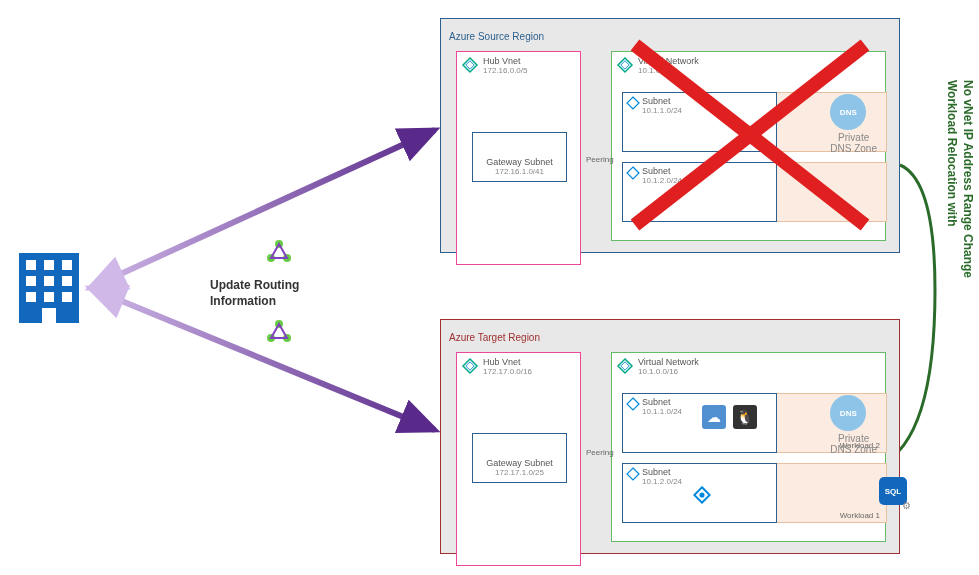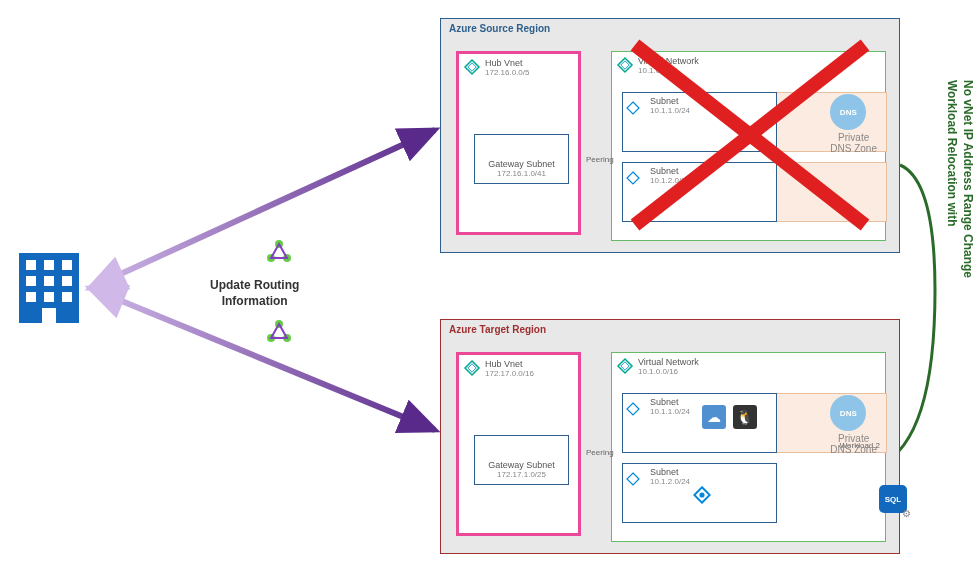--- a/index.html
+++ b/index.html
@@ -1,68 +1,68 @@
 <!DOCTYPE html>
 <html><head>
   <meta charset="utf-8">
   <style>
     * { box-sizing: border-box; margin: 0; padding: 0; }
     body { font-family: 'Segoe UI', Arial, sans-serif; font-size: 10px; width: 979px; height: 575px; position: relative; background: #fff; overflow: hidden; }
     .region-box { position: absolute; background: #e8e8e8; }
     .source-region { left: 440px; top: 18px; width: 460px; height: 235px; border: 1px solid #2c5f8d; }
     .target-region { left: 440px; top: 310px; width: 460px; height: 235px; border: 1px solid #a03030; margin-top: 9px; }
-    .region-title { position: absolute; top: 4px; left: 8px; color: #2c5f8d; font-weight: 700; }
+    .region-title { position: absolute; top: 12px; left: 8px; color: #2c5f8d; font-weight: 400; }
     .target-region .region-title { color: #a03030; }
     
-    .hub-vnet { position: absolute; left: 15px; top: 32px; width: 125px; height: 184px; background: #fff; border: 3px solid #ec4899; }
+    .hub-vnet { position: absolute; left: 15px; top: 32px; width: 125px; height: 214px; background: #fff; border: 1px solid #ec4899; }
     .vnet-header { display: flex; align-items: flex-start; gap: 4px; padding: 4px; }
     .vnet-icon { width: 18px; height: 18px; flex-shrink: 0; }
     .vnet-label { font-size: 9px; }
     .vnet-label .title { color: #555; }
     .vnet-label .cidr { color: #888; font-size: 8px; }
     
     .gateway-subnet { position: absolute; left: 15px; top: 80px; width: 95px; height: 50px; background: #fff; border: 1px solid #2c5f8d; text-align: center; padding-top: 24px; }
     .gateway-subnet .title { font-size: 9px; color: #555; }
     .gateway-subnet .cidr { font-size: 8px; color: #888; }
     
     .spoke-vnet { position: absolute; left: 170px; top: 32px; width: 275px; height: 190px; background: #fff; border: 1px solid #6b6; }
     
     .subnet-box { position: absolute; background: #fff; border: 1px solid #2c5f8d; }
     .subnet1 { left: 10px; top: 40px; width: 155px; height: 60px; }
     .subnet2 { left: 10px; top: 110px; width: 155px; height: 60px; }
-    .subnet-header { display: flex; align-items: flex-end; gap: 10px; padding: 3px; }
+    .subnet-header { display: flex; align-items: flex-start; gap: 2px; padding: 3px; }
     
     .workload-zone { position: absolute; background: #fcebe0; border: 1px solid #e8c0a0; }
     .wz1 { left: 80px; top: 40px; width: 195px; height: 60px; }
     .wz2 { left: 80px; top: 110px; width: 195px; height: 60px; }
     .wz-label { position: absolute; bottom: 2px; right: 6px; font-size: 8px; color: #666; padding-left: 34px; }
     
     .green-zone { position: absolute; left: 170px; top: 40px; width: 60px; height: 60px; background: #dfefd8; border: 1px solid #b8d8a8; }
     
     .dns-zone { position: absolute; right: 8px; top: 42px; text-align: center; }
     .dns-circle { width: 36px; height: 36px; border-radius: 50%; background: #8ec4e8; display: flex; align-items: center; justify-content: center; color: #fff; font-size: 8px; font-weight: bold; position: relative; }
     .dns-label { font-size: 10px; color: #888; margin-top: 2px; line-height: 1.1; }
     
     .vm-icon { width: 24px; height: 24px; display: inline-block; border-radius: 3px; margin: 4px 2px; }
     .vm-cloud { background: #5090d0; }
     .vm-linux { background: #333; position: relative; }
     .vm-linux::after { content: '🐧'; position: absolute; top: 50%; left: 50%; transform: translate(-50%,-50%); font-size: 14px; }
     .vm-cloud::after { content: '☁'; position: absolute; color: #fff; font-size: 14px; top: 50%; left: 50%; transform: translate(-50%,-50%); }
     .vm-row { position: absolute; left: 88px; top: 48px; }
     
-    .sql-icon { position: absolute; right: -22px; top: 132px; width: 36px; height: 32px; padding-left: 8px; }
+    .sql-icon { position: absolute; right: -22px; top: 124px; width: 36px; height: 32px; padding-left: 8px; }
     .sql-shape { width: 28px; height: 28px; background: #1168bd; border-radius: 5px; color: #fff; font-size: 8px; font-weight: bold; display: flex; align-items: center; justify-content: center; }
     .sql-gear { position: absolute; right: -4px; bottom: -2px; font-size: 10px; color: #888; }
     
     .peering { position: absolute; font-size: 8px; color: #666; }
     .peering-s { left: 586px; top: 155px; }
     .peering-t { left: 586px; top: 448px; }
     
     .building { position: absolute; left: 14px; top: 248px; width: 70px; height: 80px; }
-    .routing-label { position: absolute; left: 210px; top: 278px; text-align: center; font-size: 12px; font-weight: 600; color: #333; line-height: 1.3; }
+    .routing-label { position: absolute; left: 210px; top: 278px; font-size: 12px; font-weight: 600; color: #333; line-height: 1.3; }
     .net-icon { position: absolute; width: 28px; height: 28px; }
     .net1 { left: 265px; top: 238px; }
     .net2 { left: 265px; top: 318px; }
     
     .big-x { position: absolute; left: 625px; top: 35px; width: 250px; height: 200px; pointer-events: none; }
     
     .arrow-annotation { position: absolute; display: flex; align-items: center; right: 4px; top: 80px; }
     .arrow-text { writing-mode: vertical-rl; text-orientation: mixed; font-size: 12px; font-weight: 600; line-height: 1.3; }
     .arrow-line1 { color: #2a6b2a; }
     .arrow-line2 { color: #2a6b2a; }
@@ -249,20 +249,23 @@
         </svg>
       <div class="vnet-label">
         <div class="title">Virtual Network</div>
         <div class="cidr">10.1.0.0/16</div>
       </div>
     </div>
     <div class="green-zone"></div>
     <div class="workload-zone wz1">
       <div class="wz-label">Workload 2</div>
     </div>
+    <div class="workload-zone wz2">
+      <div class="wz-label">Workload 1</div>
+    </div>
     <div class="subnet-box subnet1">
       <div class="subnet-header">
         <svg class="api-icon" viewBox="0 0 14 14">
             <polygon points="7,1 13,7 7,13 1,7" fill="none" stroke="#08d" stroke-width="1.2"></polygon>
           </svg>
         <div class="vnet-label">
             <div class="title">Subnet</div>
             <div class="cidr">10.1.1.0/24</div>
           </div>
       </div>

